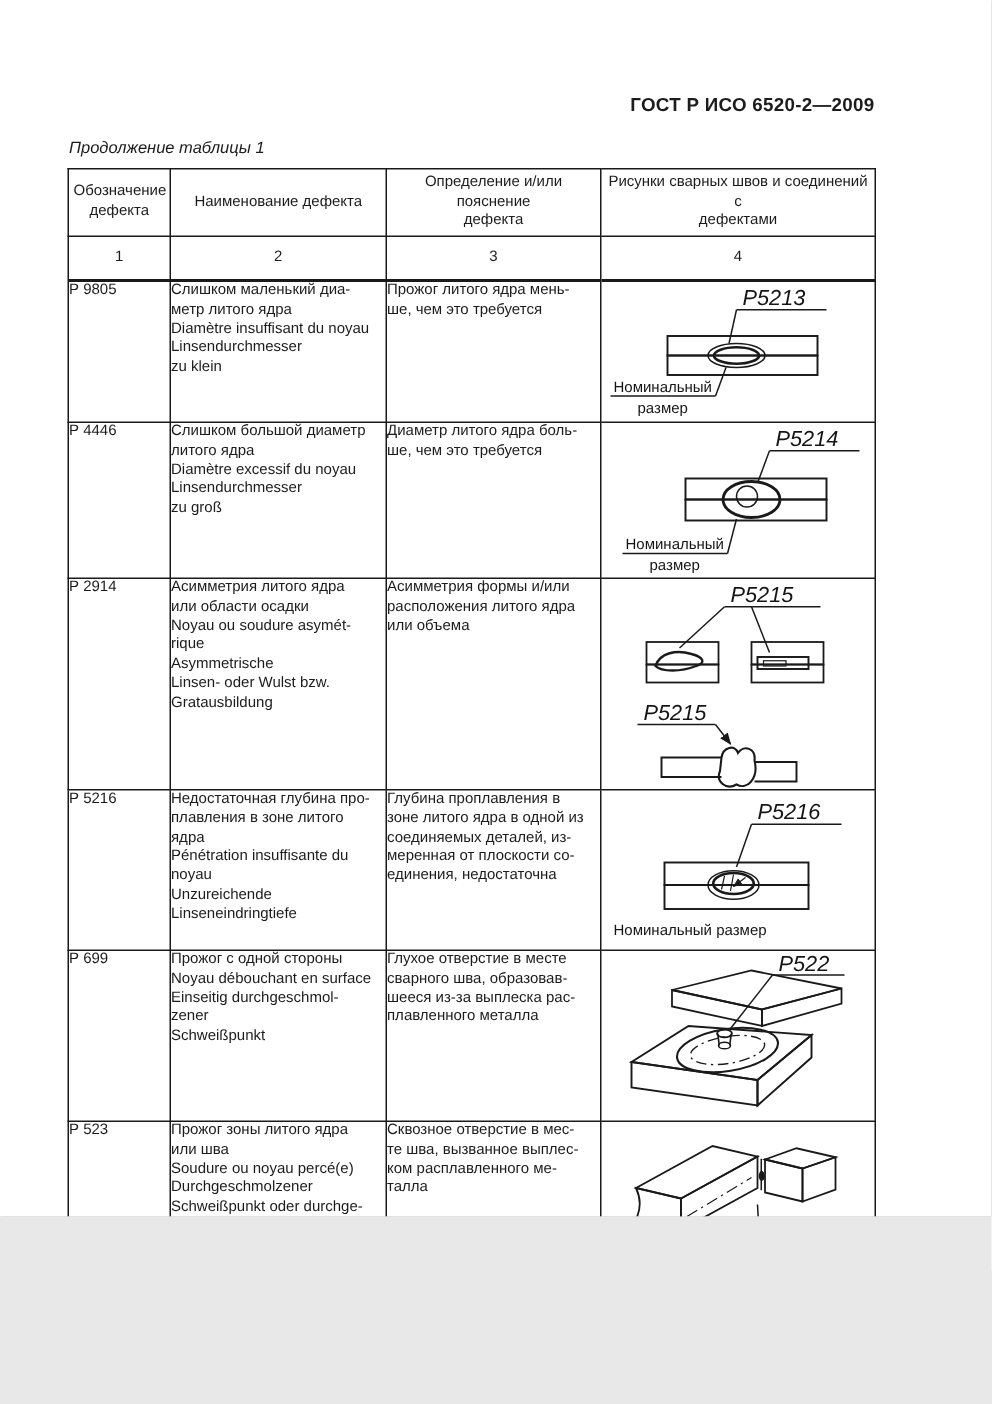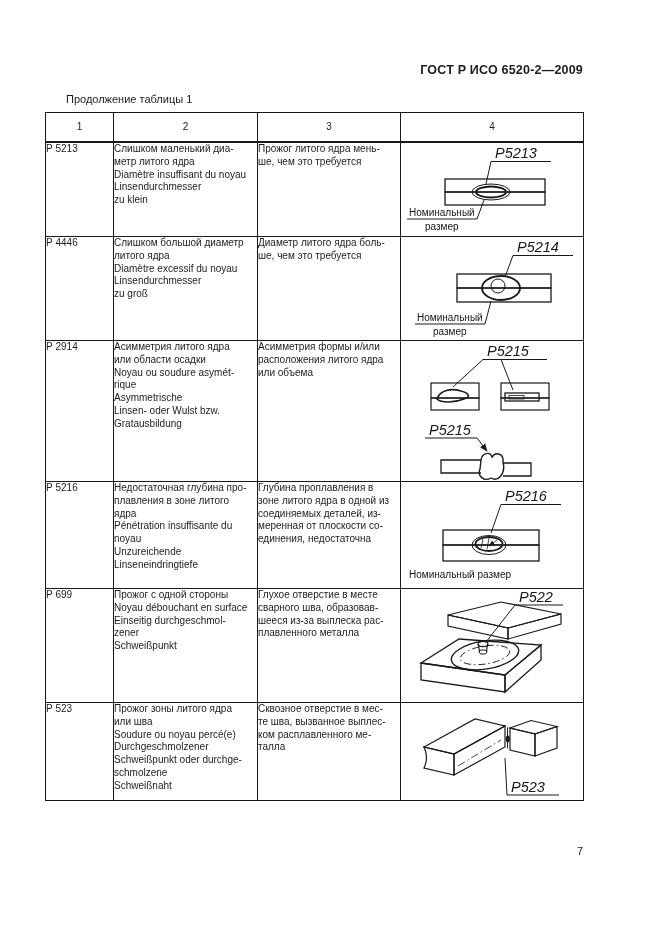--- a/index.html
+++ b/index.html
@@ -1,26 +1,26 @@
 <!DOCTYPE html>
 <html><head>
 <meta charset="utf-8">
 <style>
   html,body{margin:0;padding:0;background:#e8e8e8;}
   .page{
-    position:relative;width:661px;height:936px;background:#ffffff;
+    position:relative;width:661px;height:811px;background:#ffffff;
     font-family:"Liberation Sans", sans-serif;color:#1c1c1c;overflow:hidden;
     box-shadow:0 0 4px rgba(0,0,0,.25);
   }
   .doc-code{
     position:absolute;top:63px;left:45px;width:538px;text-align:right;
     font-size:12.5px;font-weight:bold;letter-spacing:.2px;
   }
   .table-caption{
-    position:absolute;top:93px;left:46px;font-size:11px;margin-left:20px;
+    position:absolute;top:93px;left:46px;font-size:11px;font-style:italic;
   }
   table.defects{
     position:absolute;top:112px;left:45px;width:538px;
     border-collapse:collapse;table-layout:fixed;
     border:1.5px solid #1a1a1a;
   }
   table.defects th, table.defects td{
     border:1px solid #1a1a1a;vertical-align:top;padding:0;
     font-size:10px;line-height:12.8px;font-weight:normal;
   }
@@ -71,31 +71,40 @@
   <div class="table-caption">Продолжение таблицы 1</div>
 
   <table class="defects">
     <colgroup>
       <col style="width:68px">
         <col style="width:144px">
         <col style="width:143px">
         <col style="width:183px">
     </colgroup>
     <thead>
+      <tr class="head-row">
+        <th>Обозначение
+дефекта</th>
+        <th>Наименование дефекта</th>
+        <th>Определение и/или пояснение
+дефекта</th>
+        <th>Рисунки сварных швов и соединений с
+дефектами</th>
+      </tr>
       <tr class="num-row">
         <td>1</td>
         <td>2</td>
         <td>3</td>
         <td>4</td>
       </tr>
     </thead>
     <tbody>
 
       <tr style="height:93px">
-        <td class="c-code">Р 5213</td>
+        <td class="c-code">Р 9805</td>
         <td class="c-name">Слишком маленький диа-
 метр литого ядра
 Diamètre insuffisant du noyau
 Linsendurchmesser
 zu klein</td>
         <td class="c-def">Прожог литого ядра мень-
 ше, чем это требуется</td>
         <td class="c-fig">
           <svg viewBox="0 0 181 93" width="181" height="93">
             <rect x="44" y="36" width="100" height="13" fill="url(#hF)" class="ln" stroke-width="1.3"></rect>

